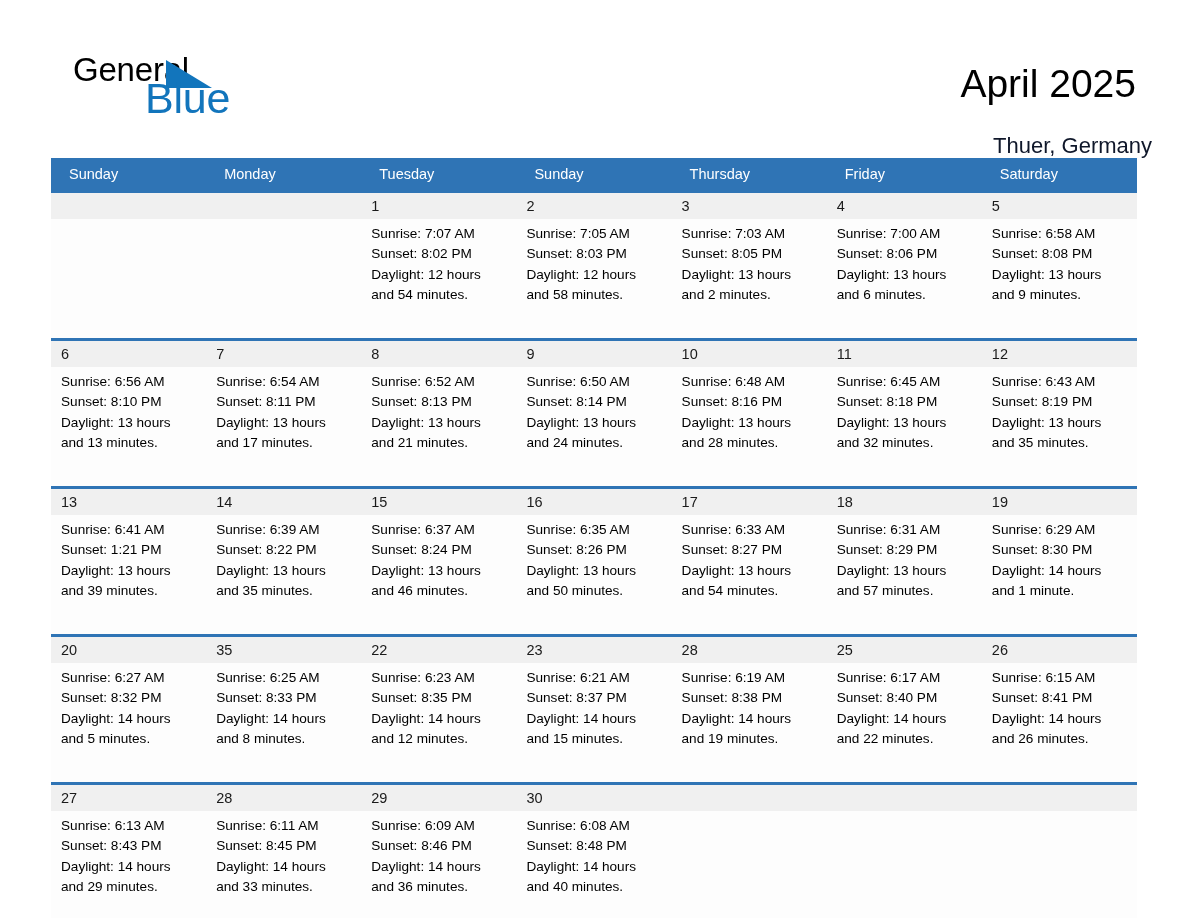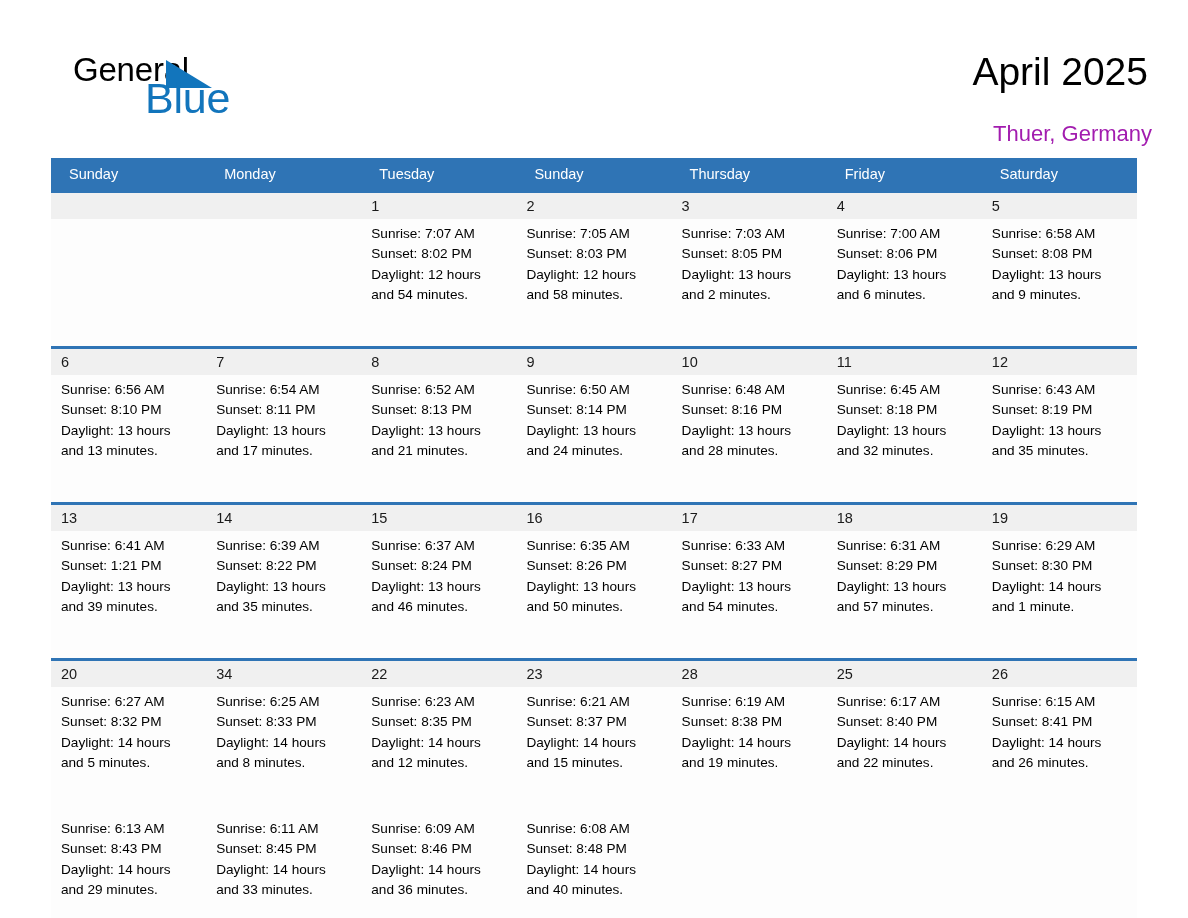--- a/index.html
+++ b/index.html
@@ -69,28 +69,28 @@
     position: absolute;
     right: 52px;
     top: 45px;
     text-align: right;
   }
   .cal-title {
     font-size: 39px;
     line-height: 46px;
     color: #000000;
     font-weight: normal;
-    margin: 4px;
+    margin: 16px;
     font-family: "Liberation Sans", sans-serif;
   }
   .cal-subtitle {
     font-size: 22px;
     line-height: 30px;
     margin: 24px 0 0 0;
-    color: #a21caf;
+    color: #0f172a;
     font-weight: normal;
     font-family: "Liberation Sans", sans-serif;
   }
 
   
   .calendar {
     position: absolute;
     left: 51px;
     top: 158px;
     width: 1086px;
@@ -120,21 +120,21 @@
     font-size: 14.5px;
     line-height: 18px;
     color: #1a1a1a;
     vertical-align: top;
     height: 19px;
   }
   tr.first-week td.daynum { border-top: 3px solid #2f74b5; }
 
   tr.detail-row td {
     background: #fdfdfd;
-    padding: 5px 0 16px 10px;
+    padding: 5px 0 8px 10px;
     vertical-align: top;
     height: 106px;
     font-size: 13.6px;
     line-height: 20.3px;
     color: #000000;
   }
   .cell-lines span {
     display: block;
     white-space: nowrap;
   }
@@ -383,21 +383,21 @@
             <span>Sunrise: 6:29 AM</span>
             <span>Sunset: 8:30 PM</span>
             <span>Daylight: 14 hours</span>
             <span>and 1 minute.</span>
           </div>
             </td>
         </tr>
 
         <tr class="daynum-row">
           <td class="daynum">20</td>
-          <td class="daynum">34</td>
+          <td class="daynum">35</td>
           <td class="daynum">22</td>
           <td class="daynum">23</td>
           <td class="daynum">28</td>
           <td class="daynum">25</td>
           <td class="daynum">26</td>
         </tr>
         <tr class="detail-row">
           <td>
               <div class="cell-lines">
             <span>Sunrise: 6:27 AM</span>
@@ -449,20 +449,29 @@
           <td>
               <div class="cell-lines">
             <span>Sunrise: 6:15 AM</span>
             <span>Sunset: 8:41 PM</span>
             <span>Daylight: 14 hours</span>
             <span>and 26 minutes.</span>
           </div>
             </td>
         </tr>
 
+        <tr class="daynum-row">
+          <td class="daynum">27</td>
+          <td class="daynum">28</td>
+          <td class="daynum">29</td>
+          <td class="daynum">30</td>
+          <td class="daynum"></td>
+          <td class="daynum"></td>
+          <td class="daynum"></td>
+        </tr>
         <tr class="detail-row">
           <td>
               <div class="cell-lines">
             <span>Sunrise: 6:13 AM</span>
             <span>Sunset: 8:43 PM</span>
             <span>Daylight: 14 hours</span>
             <span>and 29 minutes.</span>
           </div>
             </td>
           <td>

